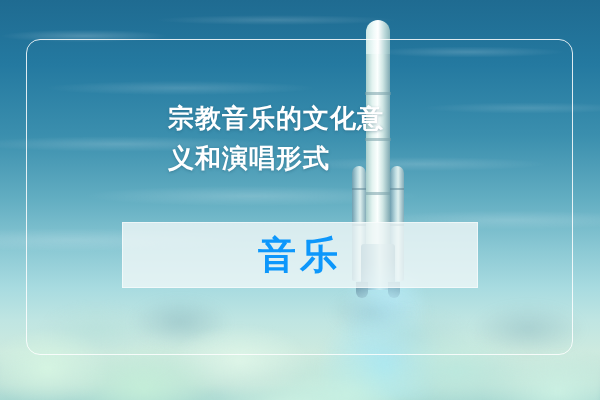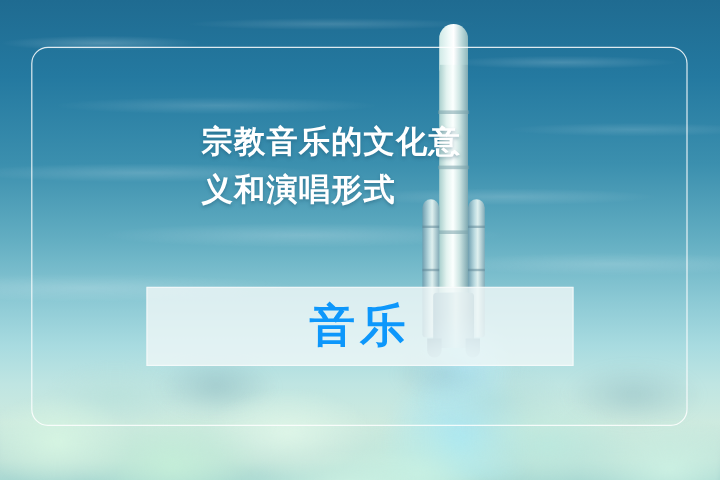--- a/index.html
+++ b/index.html
@@ -184,21 +184,21 @@
     letter-spacing: 1px;
     text-align: left;
     white-space: pre-line;
     text-shadow: 0 1px 3px rgba(20,70,95,.35);
   }
 
   
   .cta {
     position: absolute;
     left: 122px;
-    top: 239px;
+    top: 222px;
     width: 356px;
     height: 66px;
     background: rgba(240,248,248,.80);
     border: 1px solid rgba(255,255,255,.55);
     box-sizing: border-box;
     display: flex;
     align-items: center;
     justify-content: center;
     cursor: pointer;
   }

